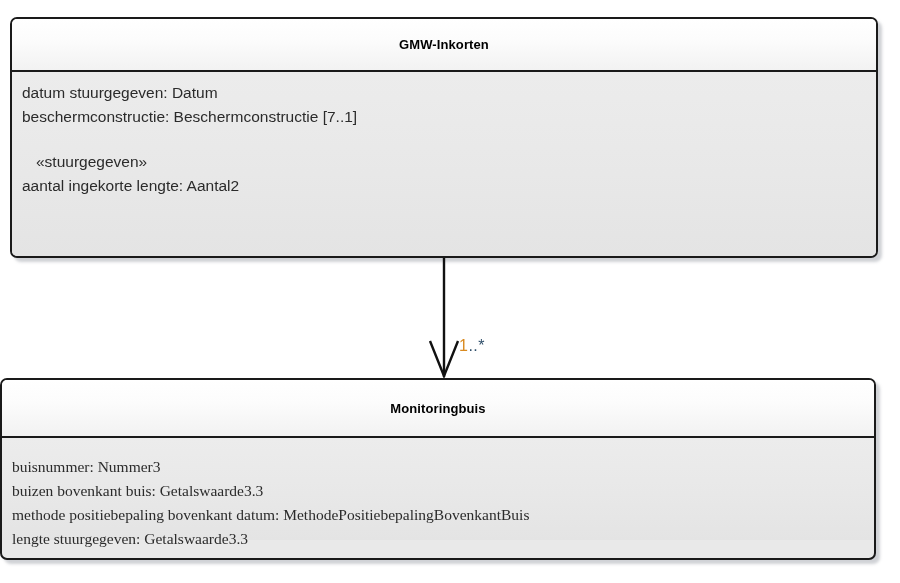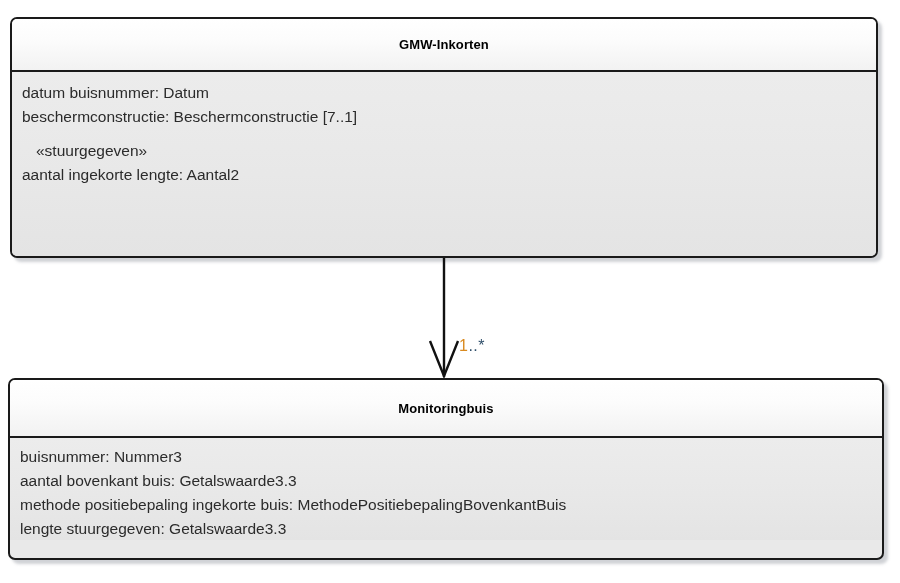--- a/index.html
+++ b/index.html
@@ -58,21 +58,21 @@
     line-height: 24px;
     color: #2b2b2b;
     white-space: nowrap;
     padding-left: 10px;
   }
   .attr.stereotype {
     padding-left: 24px;
     color: #2b2b2b;
   }
   .attr.spacer-above {
-    margin-top: 10px;
+    margin-top: 21px;
   }
 
   
   .connector {
     position: absolute;
     left: 0;
     top: 0;
     width: 900px;
     height: 583px;
     pointer-events: none;
@@ -94,43 +94,43 @@
 </head>
 <body>
 
 <div id="canvas">
 
   <div class="uml-class" id="class-top" style="left:10px; top:17px; width:868px; height:241px;">
     <div class="uml-header" style="height:53px;">
       <span class="uml-title">GMW-Inkorten</span>
     </div>
     <div class="uml-body" style="height:184px;">
-      <div class="attr">datum buisnummer: Datum</div>
+      <div class="attr">datum stuurgegeven: Datum</div>
       <div class="attr">beschermconstructie: Beschermconstructie [7..1]</div>
       <div class="attr stereotype spacer-above">«stuurgegeven»</div>
       <div class="attr">aantal ingekorte lengte: Aantal2</div>
     </div>
   </div>
 
   <svg class="connector" viewBox="0 0 900 583" width="900" height="583">
 
     <line x1="444" y1="258" x2="444" y2="377" stroke="#111111" stroke-width="2.4"></line>
 
     <polyline points="430,341 444,376 458,341" fill="none" stroke="#111111" stroke-width="2.4" stroke-linecap="butt" stroke-linejoin="miter"></polyline>
   </svg>
 
   <div class="multiplicity" style="left:459px; top:337px;">
     <span>1</span><span class="dots">..</span><span class="star">*</span>
   </div>
 
-  <div class="uml-class" id="class-bottom" style="left:8px; top:378px; width:876px; height:182px;">
+  <div class="uml-class" id="class-bottom" style="left:0; top:378px; width:876px; height:182px;">
     <div class="uml-header" style="height:58px;">
       <span class="uml-title">Monitoringbuis</span>
     </div>
-    <div class="uml-body" style="height:102px; padding-top:7px;">
+    <div class="uml-body" style="height:102px; padding-top:17px;font-family:Liberation Serif, serif;">
       <div class="attr">buisnummer: Nummer3</div>
-      <div class="attr">aantal bovenkant buis: Getalswaarde3.3</div>
-      <div class="attr">methode positiebepaling ingekorte buis: MethodePositiebepalingBovenkantBuis</div>
+      <div class="attr">buizen bovenkant buis: Getalswaarde3.3</div>
+      <div class="attr">methode positiebepaling bovenkant datum: MethodePositiebepalingBovenkantBuis</div>
       <div class="attr">lengte stuurgegeven: Getalswaarde3.3</div>
     </div>
   </div>
 
 </div>
 
 </body></html>

